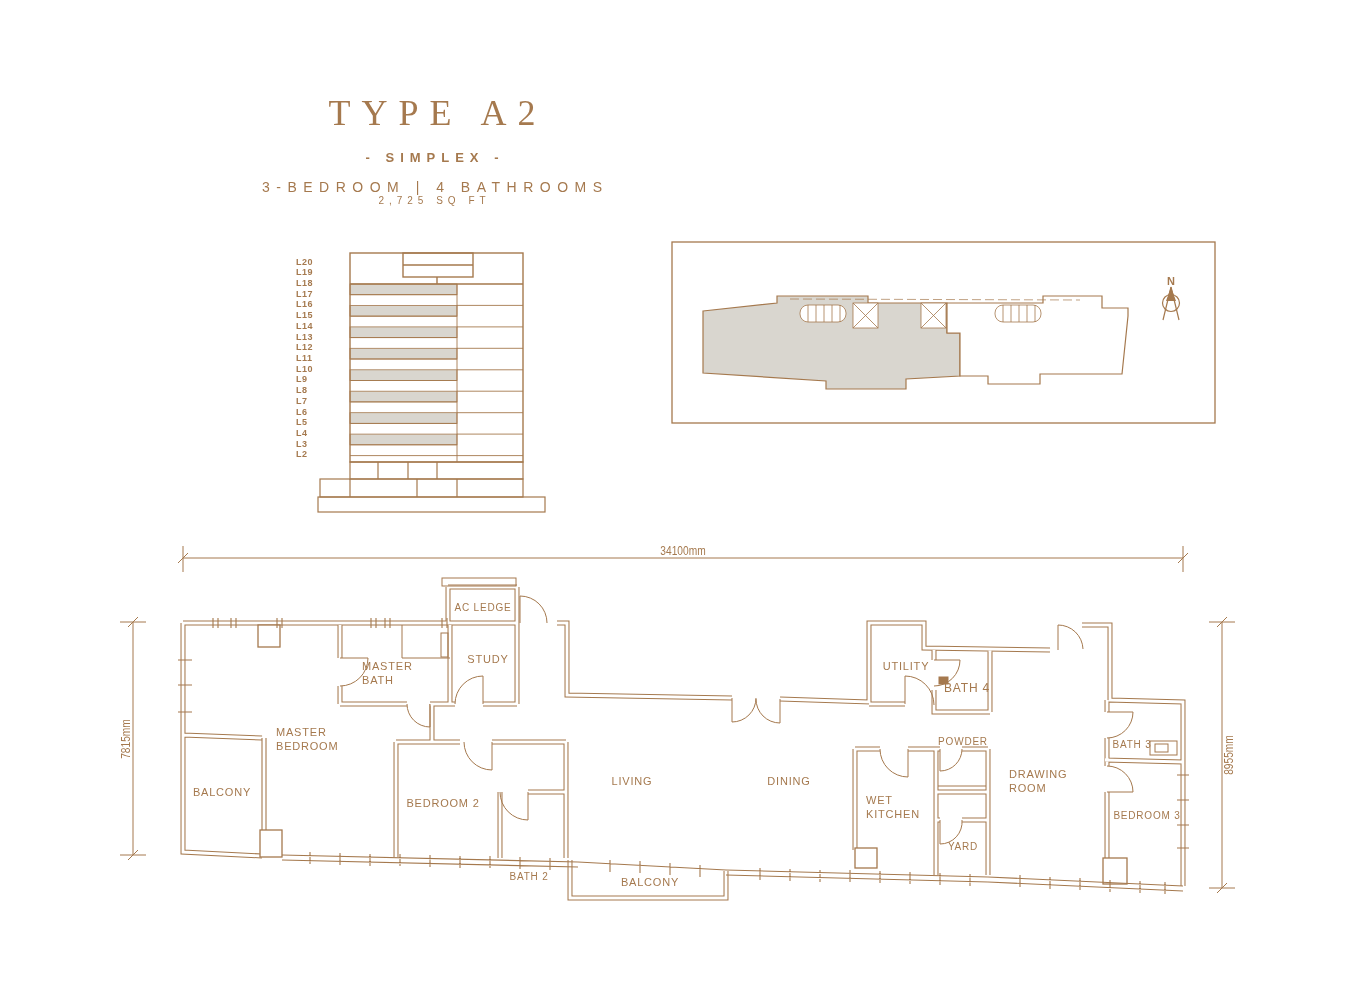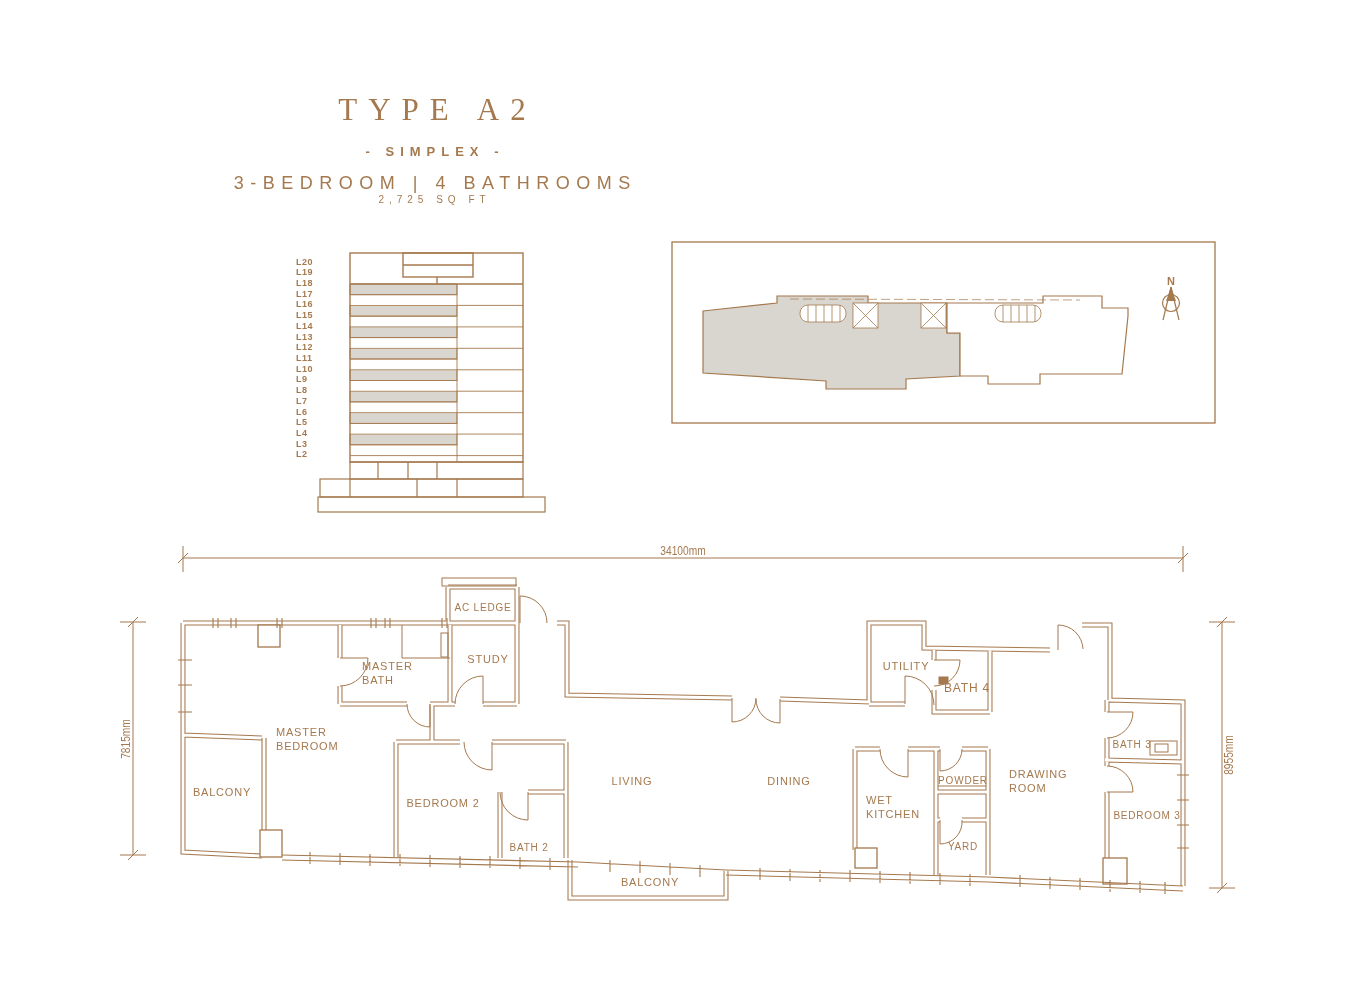--- a/index.html
+++ b/index.html
@@ -3,23 +3,23 @@
 <meta charset="utf-8">
 <style>
   html,body{margin:0;padding:0;background:#fff;}
   #page{position:relative;width:1361px;height:992px;background:#ffffff;overflow:hidden;
         font-family:"Liberation Sans",sans-serif;}
   #plan-svg{position:absolute;left:0;top:0;}
 
   
   .titleblock{position:absolute;left:132px;top:0;width:600px;text-align:center;color:#A5794E;}
   .t-main{margin-top:92px;font-family:"Liberation Serif","DejaVu Serif",serif;
-          font-size:31px;letter-spacing:11px;text-indent:11px;font-weight:400;}
+          font-size:36px;letter-spacing:11px;text-indent:11px;font-weight:400;}
   .t-sub{margin-top:16px;font-size:13px;font-weight:bold;letter-spacing:6px;text-indent:6px;}
-  .t-spec{margin-top:14px;font-size:18px;letter-spacing:6.5px;text-indent:6.5px;}
+  .t-spec{margin-top:14px;font-size:14px;letter-spacing:6.5px;text-indent:6.5px;}
   .t-area{font-size:10px;letter-spacing:5px;text-indent:5px;}
 
   
   .lev-col{position:absolute;left:296px;top:256.5px;width:46px;text-align:left;color:#A5794E;}
   .lev-col div{height:10.72px;line-height:10.72px;font-size:9px;font-weight:600;letter-spacing:.5px;}
 
   
   .rl{position:absolute;transform:translate(-50%,-50%);text-align:left;color:#A5794E;
       font-size:11px;letter-spacing:.8px;line-height:1.3;white-space:nowrap;}
   .rl.wrap{white-space:normal;}
@@ -261,22 +261,22 @@
   <div class="rl" style="left:483px;top:607px;font-size:10px">AC LEDGE</div>
   <div class="rl" style="left:488px;top:659px">STUDY</div>
   <div class="rl wrap" style="left:398px;top:673px;width:72px">MASTER BATH</div>
   <div class="rl" style="left:906px;top:666px">UTILITY</div>
   <div class="rl" style="left:967px;top:689px;font-size:12px">BATH 4</div>
   <div class="rl wrap" style="left:322px;top:739px;width:92px">MASTER BEDROOM</div>
   <div class="rl" style="left:1132px;top:744px;font-size:10px">BATH 3</div>
   <div class="rl" style="left:222px;top:792px">BALCONY</div>
   <div class="rl" style="left:632px;top:781px">LIVING</div>
   <div class="rl" style="left:789px;top:781px">DINING</div>
-  <div class="rl" style="left:963px;top:780px;font-size:10px">POWDER</div>
+  <div class="rl" style="left:963px;top:741px;font-size:10px">POWDER</div>
   <div class="rl wrap" style="left:1049px;top:781px;width:80px">DRAWING ROOM</div>
   <div class="rl" style="left:443px;top:803px">BEDROOM 2</div>
   <div class="rl wrap" style="left:901px;top:807px;width:70px">WET KITCHEN</div>
-  <div class="rl" style="left:529px;top:847px;font-size:10px">BATH 2</div>
+  <div class="rl" style="left:529px;top:876px;font-size:10px">BATH 2</div>
   <div class="rl" style="left:1147px;top:815px;font-size:10px">BEDROOM 3</div>
   <div class="rl" style="left:963px;top:846px;font-size:10px">YARD</div>
   <div class="rl" style="left:650px;top:882px">BALCONY</div>
 
 </div>
 
 </body></html>

